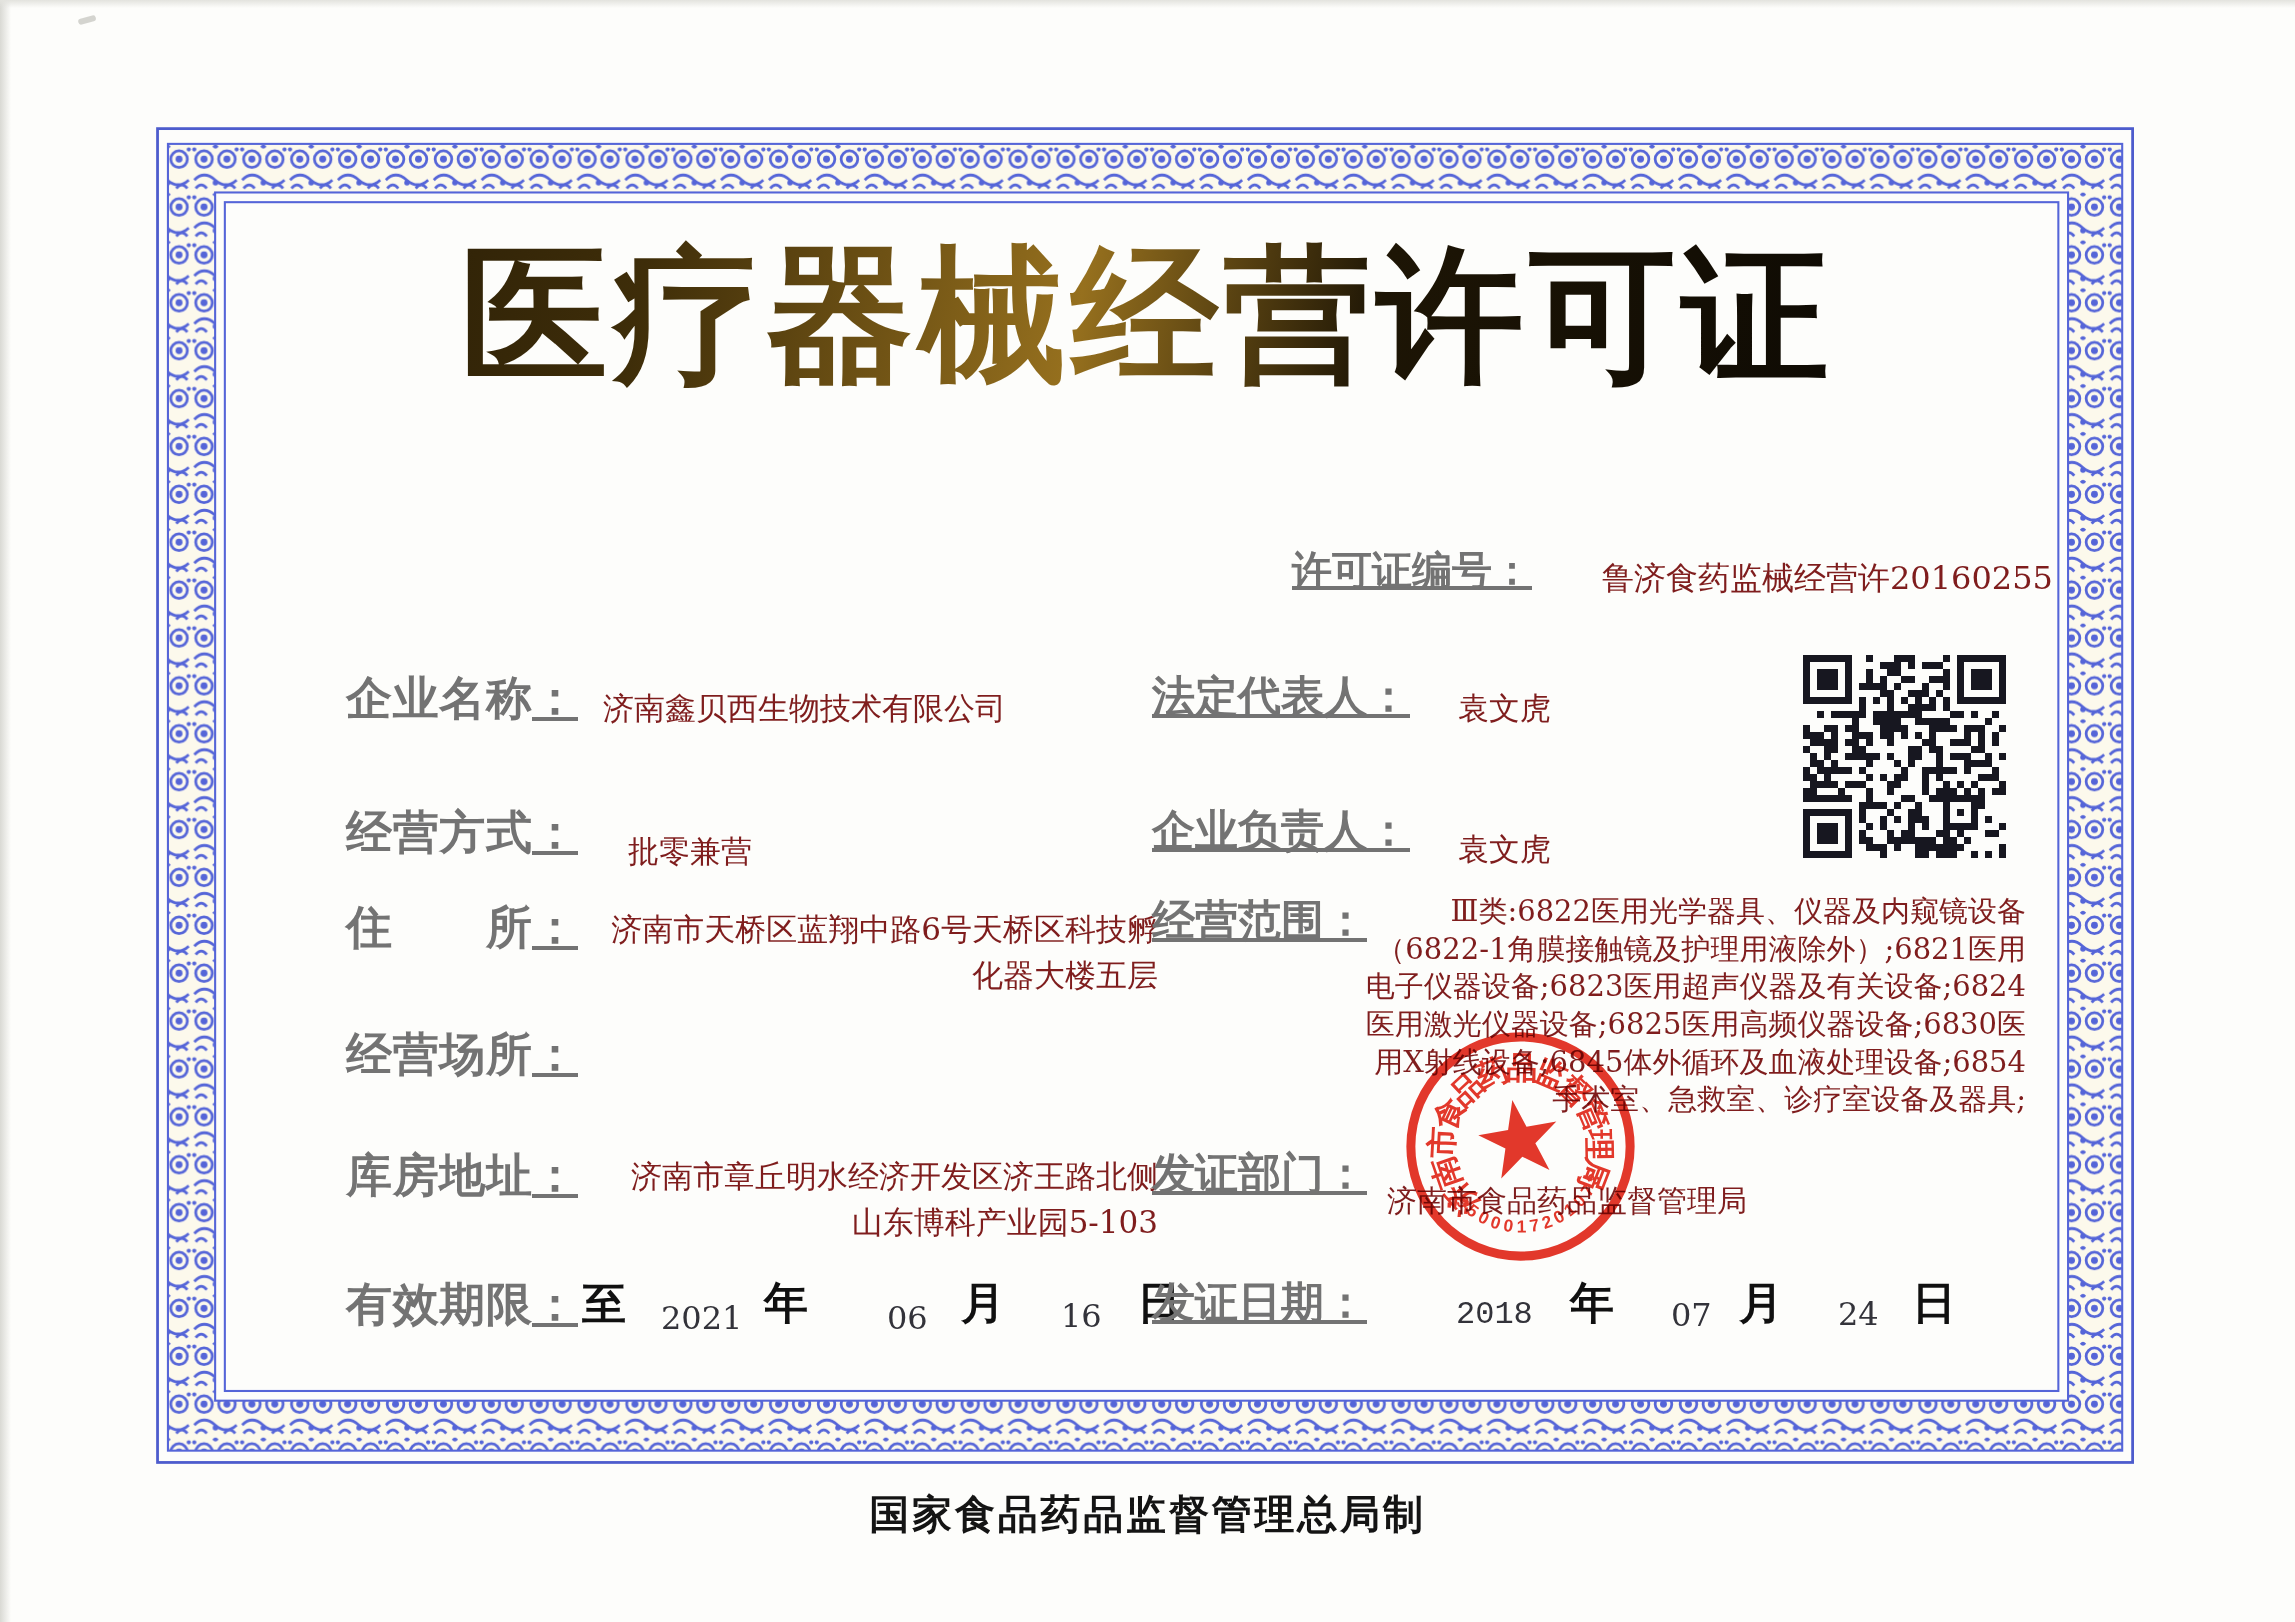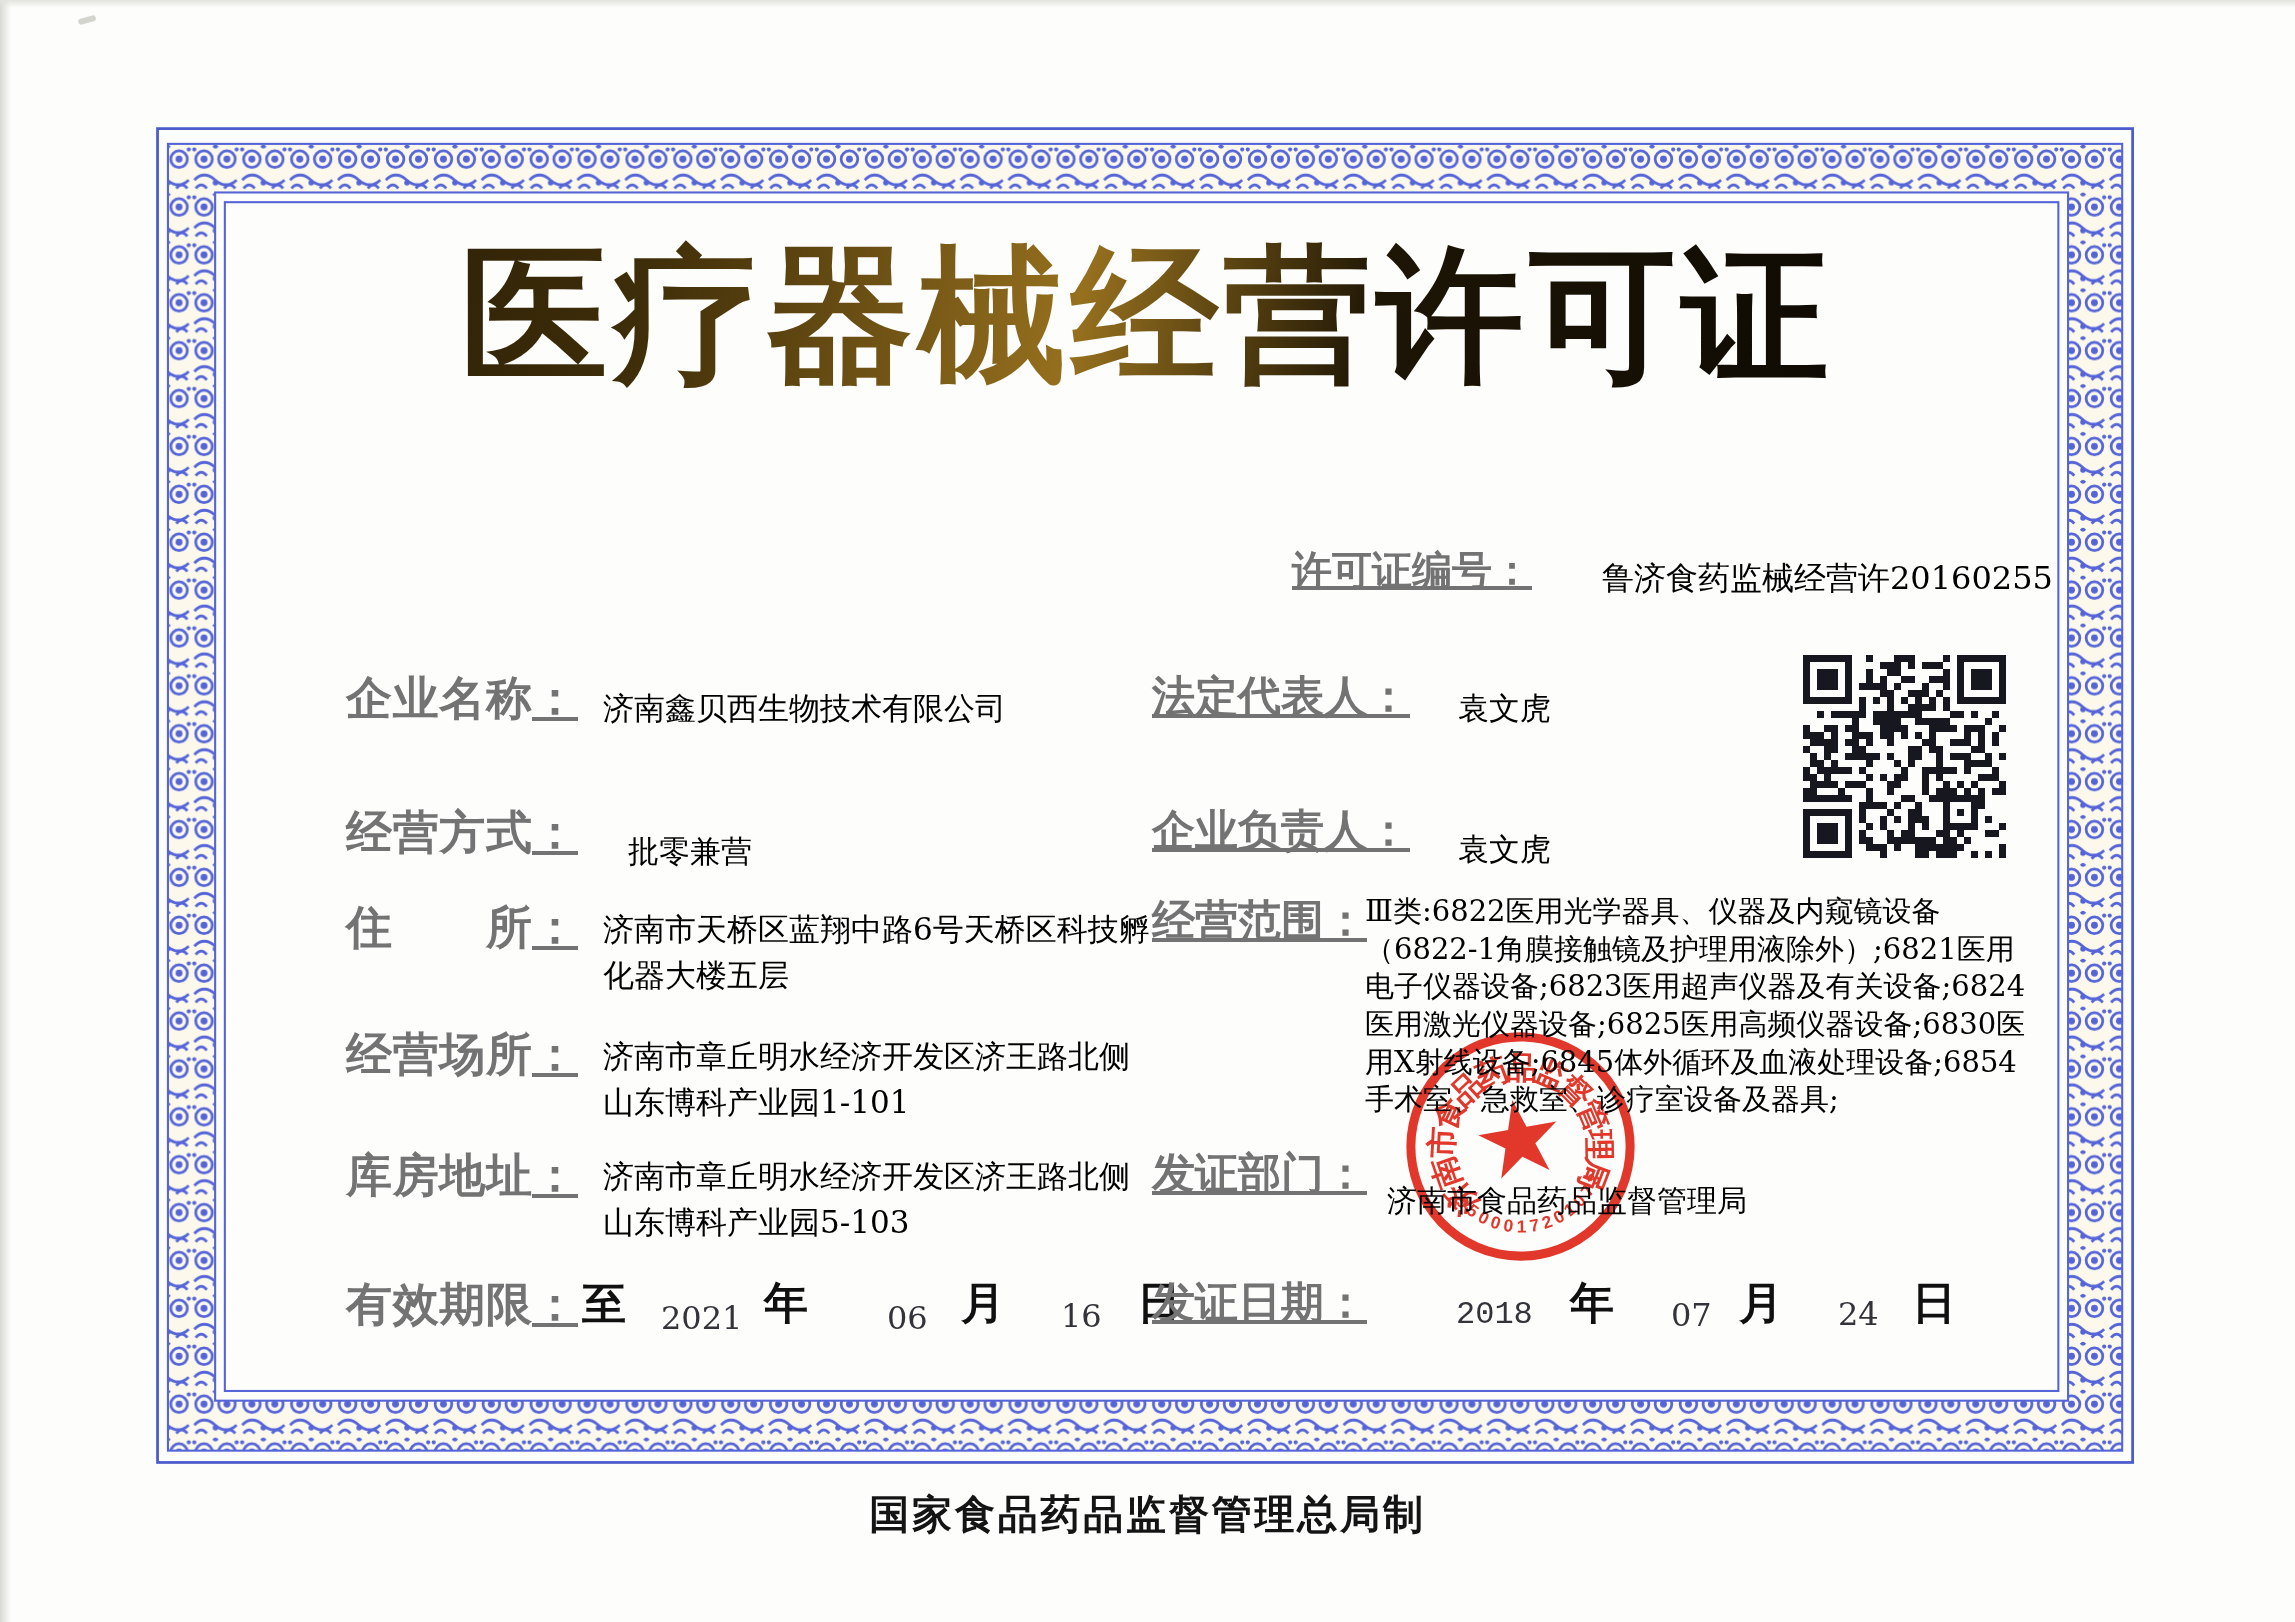--- a/index.html
+++ b/index.html
@@ -24,21 +24,21 @@
     font-size:147px;font-weight:900;letter-spacing:5.6px;line-height:1.1;
     background:linear-gradient(100deg,#140e04 0%,#3e2d09 28%,#96701e 47%,#1d1505 60%,#0b0803 85%,#2a1f07 100%);
     -webkit-background-clip:text;background-clip:text;color:transparent;
   }
 
   .lbl{position:absolute;color:#737373;font-weight:700;white-space:nowrap;text-decoration:underline;}
   .lbl-l{font-size:46px;line-height:1;}
   .lbl-r{font-size:43px;line-height:1;}
   .jl{display:inline-block;width:186px;text-align:justify;text-align-last:justify;vertical-align:top;}
   .val{position:absolute;font-family:"DejaVu Serif","Liberation Serif",serif;
-       color:#000000;font-size:31px;line-height:1.47;white-space:nowrap;}
+       color:#7f1d1d;font-size:31px;line-height:1.47;white-space:nowrap;text-align:right;}
   .val-block{white-space:normal;width:555px;}
 
   .lic-lab{left:1292px;top:550px;font-size:40px;}
   .lic-val{left:1602px;top:555px;font-size:32px;}
 
   .cn-lab{left:346px;top:675px;}  .cn-val{left:603px;top:686px;}
   .bm-lab{left:346px;top:809px;} .bm-val{left:628px;top:829px;}
   .zs-lab{left:346px;top:904px;} .zs-val{left:603px;top:907px;}
   .pp-lab{left:346px;top:1031px;} .pp-val{left:603px;top:1034px;}
   .wh-lab{left:346px;top:1152px;} .wh-val{left:603px;top:1154px;}
@@ -126,21 +126,20 @@
   <div class="lbl lbl-l cn-lab"><span class="jl">企业名称</span><span>：</span></div>
   <div class="val cn-val">济南鑫贝西生物技术有限公司</div>
 
   <div class="lbl lbl-l bm-lab"><span class="jl">经营方式</span><span>：</span></div>
   <div class="val bm-val">批零兼营</div>
 
   <div class="lbl lbl-l zs-lab"><span class="jl">住所</span><span>：</span></div>
   <div class="val val-block zs-val">济南市天桥区蓝翔中路6号天桥区科技孵化器大楼五层</div>
 
   <div class="lbl lbl-l pp-lab"><span class="jl">经营场所</span><span>：</span></div>
-  <div class="val val-block pp-val">济南市章丘明水经济开发区济王路北侧山东博科产业园1-101</div>
 
   <div class="lbl lbl-l wh-lab"><span class="jl">库房地址</span><span>：</span></div>
   <div class="val val-block wh-val">济南市章丘明水经济开发区济王路北侧山东博科产业园5-103</div>
 
   <div class="lbl lbl-r lr-lab"><span>法定代表人</span><span>：</span></div>
   <div class="val lr-val">袁文虎</div>
 
   <div class="lbl lbl-r ch-lab"><span>企业负责人</span><span>：</span></div>
   <div class="val ch-val">袁文虎</div>
 

